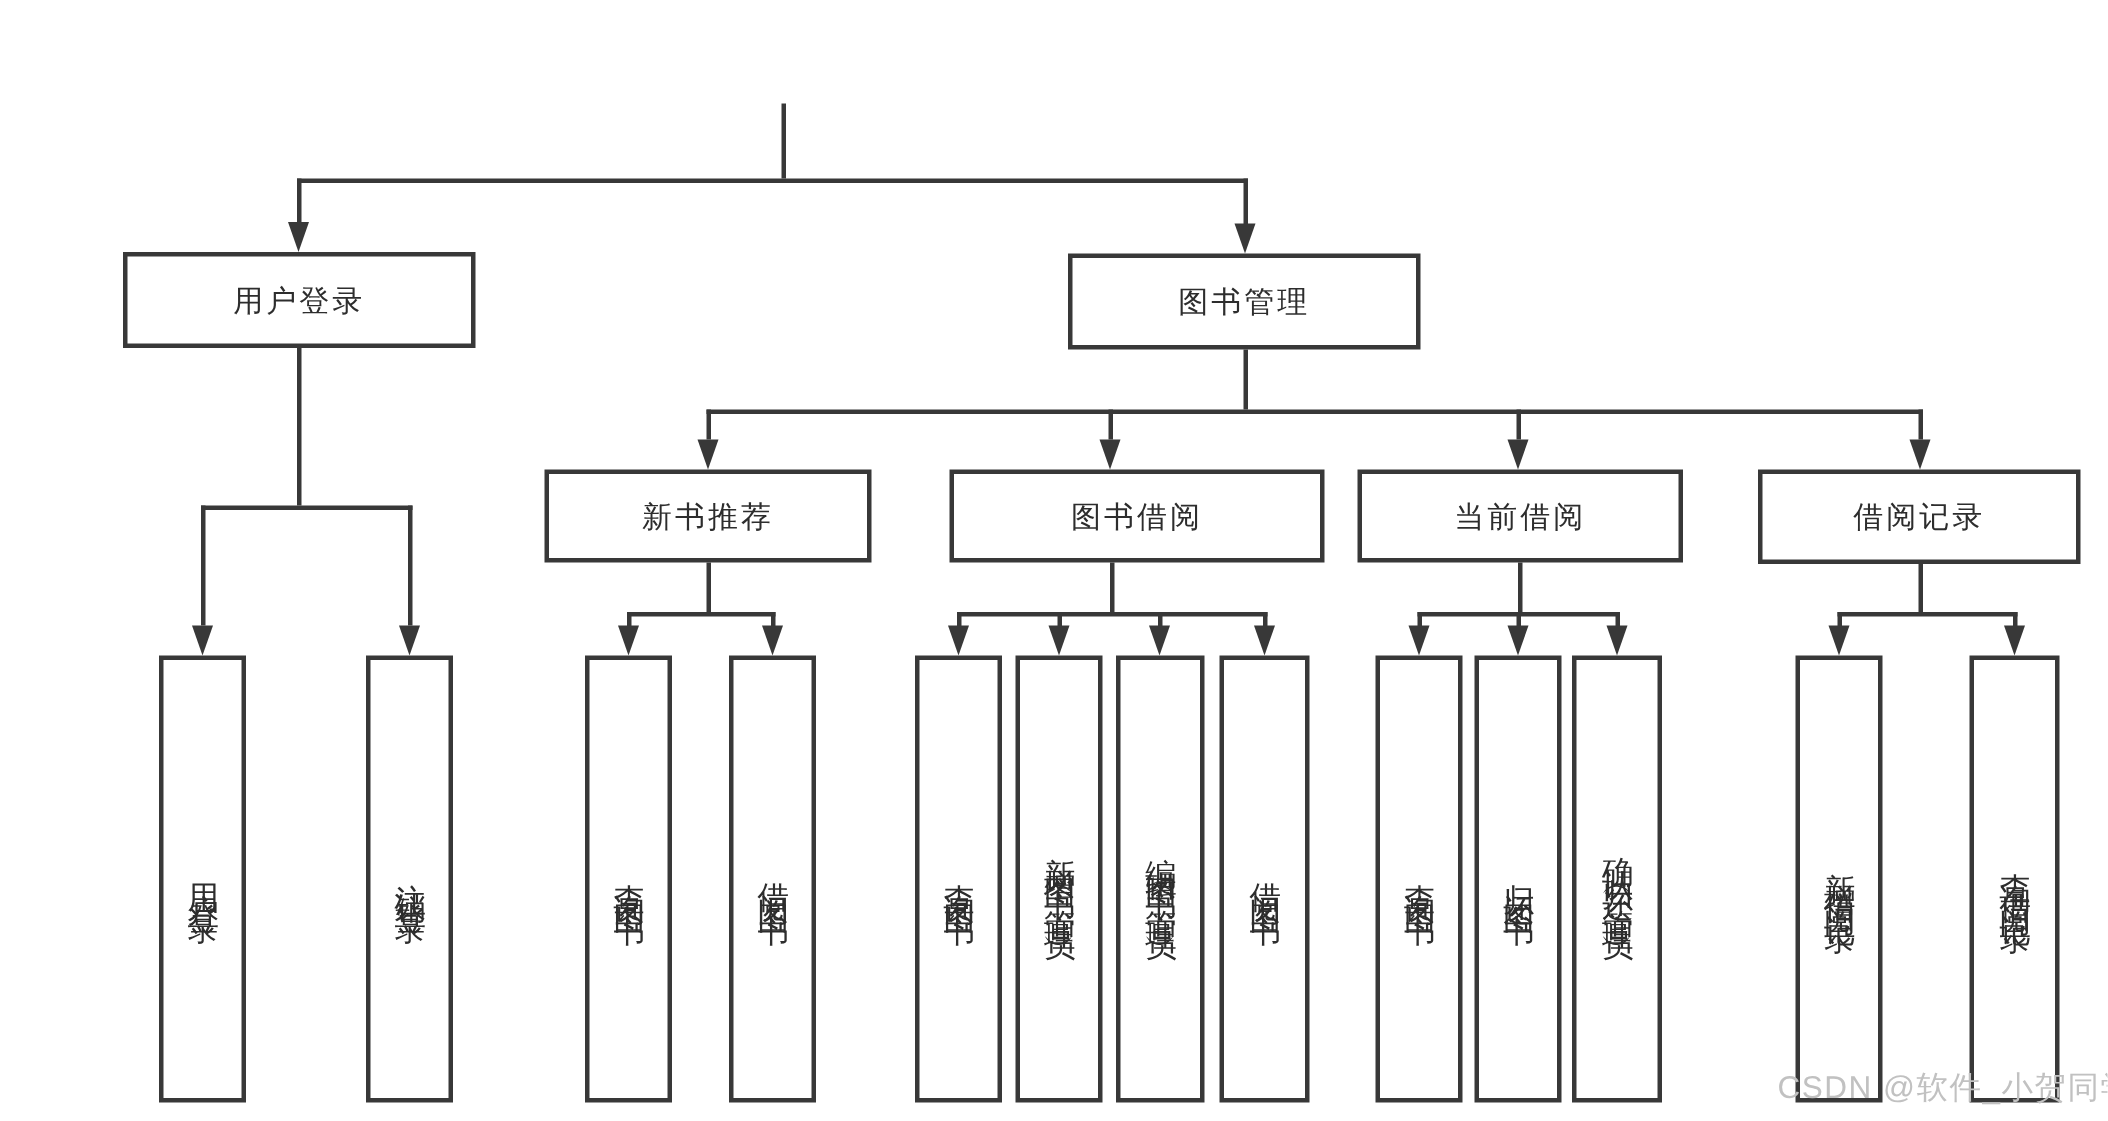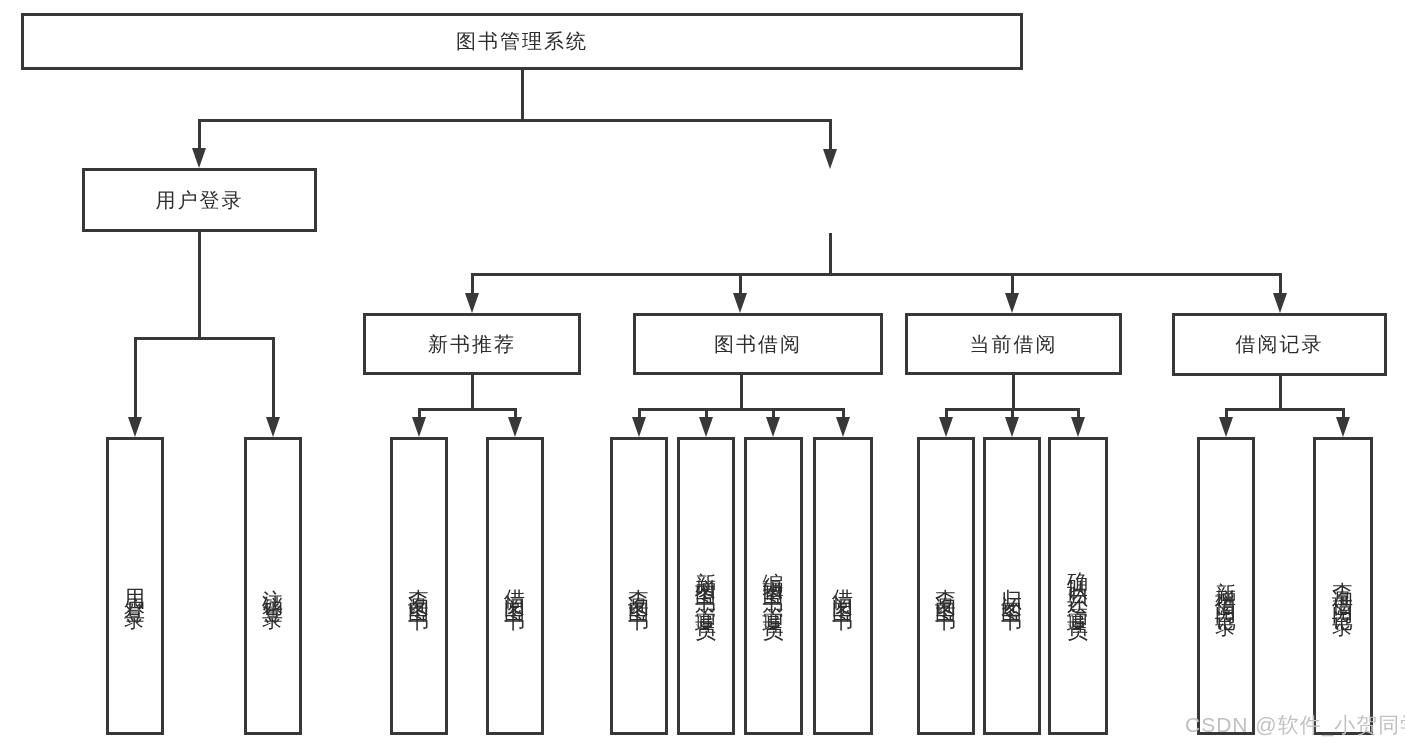--- a/index.html
+++ b/index.html
@@ -58,28 +58,28 @@
     position:absolute;left:1185px;top:711px;
     color:#c1c1c1;font-size:21px;letter-spacing:1px;
     z-index:6;white-space:nowrap;
   }
 </style>
 </head>
 <body>
 
 <div class="canvas">
 
-  <div class="box hnode" id="n-root">
-    <span>图书管理系统</span>
-  </div>
 
   <div class="box hnode" id="n-user">
     <span>用户登录</span>
   </div>
 
+  <div class="box hnode" id="n-mgmt">
+    <span>图书管理</span>
+  </div>
 
   <div class="box hnode" id="n-newbook">
     <span>新书推荐</span>
   </div>
 
   <div class="box hnode" id="n-borrow">
     <span>图书借阅</span>
   </div>
 
   <div class="box hnode" id="n-record">

